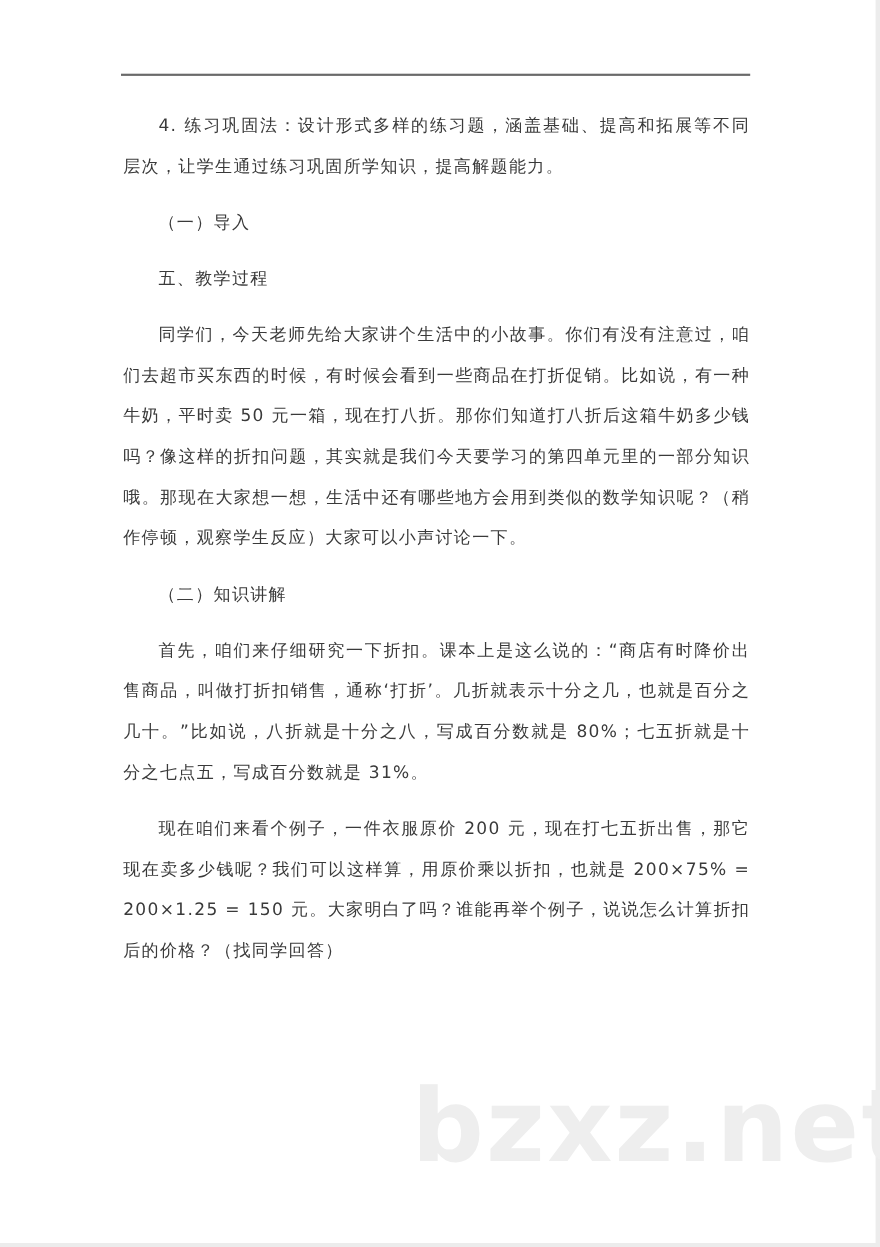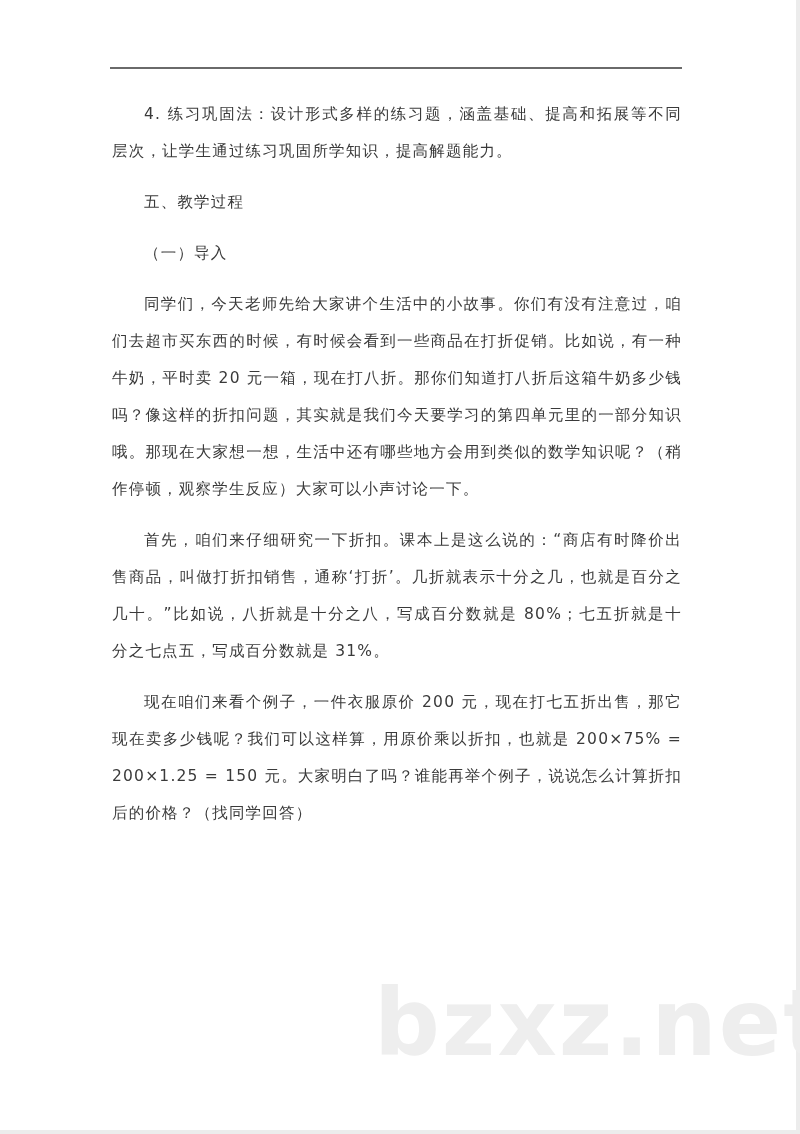--- a/index.html
+++ b/index.html
@@ -75,20 +75,21 @@
 </head>
 <body>
 
 <div class="page-edge-right"></div>
 <div class="page-edge-bottom"></div>
 
 <div class="header-rule"></div>
 
 <div class="content">
   <p class="para gap-after">4. 练习巩固法：设计形式多样的练习题，涵盖基础、提高和拓展等不同层次，让学生通过练习巩固所学知识，提高解题能力。</p>
+  <p class="para heading gap-after">（一）导入</p>
   <p class="para heading gap-after">五、教学过程</p>
-  <p class="para heading gap-after">（一）导入</p>
-  <p class="para gap-after">同学们，今天老师先给大家讲个生活中的小故事。你们有没有注意过，咱们去超市买东西的时候，有时候会看到一些商品在打折促销。比如说，有一种牛奶，平时卖 20 元一箱，现在打八折。那你们知道打八折后这箱牛奶多少钱吗？像这样的折扣问题，其实就是我们今天要学习的第四单元里的一部分知识哦。那现在大家想一想，生活中还有哪些地方会用到类似的数学知识呢？（稍作停顿，观察学生反应）大家可以小声讨论一下。</p>
+  <p class="para gap-after">同学们，今天老师先给大家讲个生活中的小故事。你们有没有注意过，咱们去超市买东西的时候，有时候会看到一些商品在打折促销。比如说，有一种牛奶，平时卖 50 元一箱，现在打八折。那你们知道打八折后这箱牛奶多少钱吗？像这样的折扣问题，其实就是我们今天要学习的第四单元里的一部分知识哦。那现在大家想一想，生活中还有哪些地方会用到类似的数学知识呢？（稍作停顿，观察学生反应）大家可以小声讨论一下。</p>
+  <p class="para heading gap-after">（二）知识讲解</p>
   <p class="para gap-after">首先，咱们来仔细研究一下折扣。课本上是这么说的：“商店有时降价出售商品，叫做打折扣销售，通称‘打折’。几折就表示十分之几，也就是百分之几十。”比如说，八折就是十分之八，写成百分数就是 80%；七五折就是十分之七点五，写成百分数就是 31%。</p>
   <p class="para">现在咱们来看个例子，一件衣服原价 200 元，现在打七五折出售，那它现在卖多少钱呢？我们可以这样算，用原价乘以折扣，也就是 200×75% = 200×1.25 = 150 元。大家明白了吗？谁能再举个例子，说说怎么计算折扣后的价格？（找同学回答）</p>
 </div>
 
 <div class="watermark">bzxz.net</div>
 
 </body></html>

